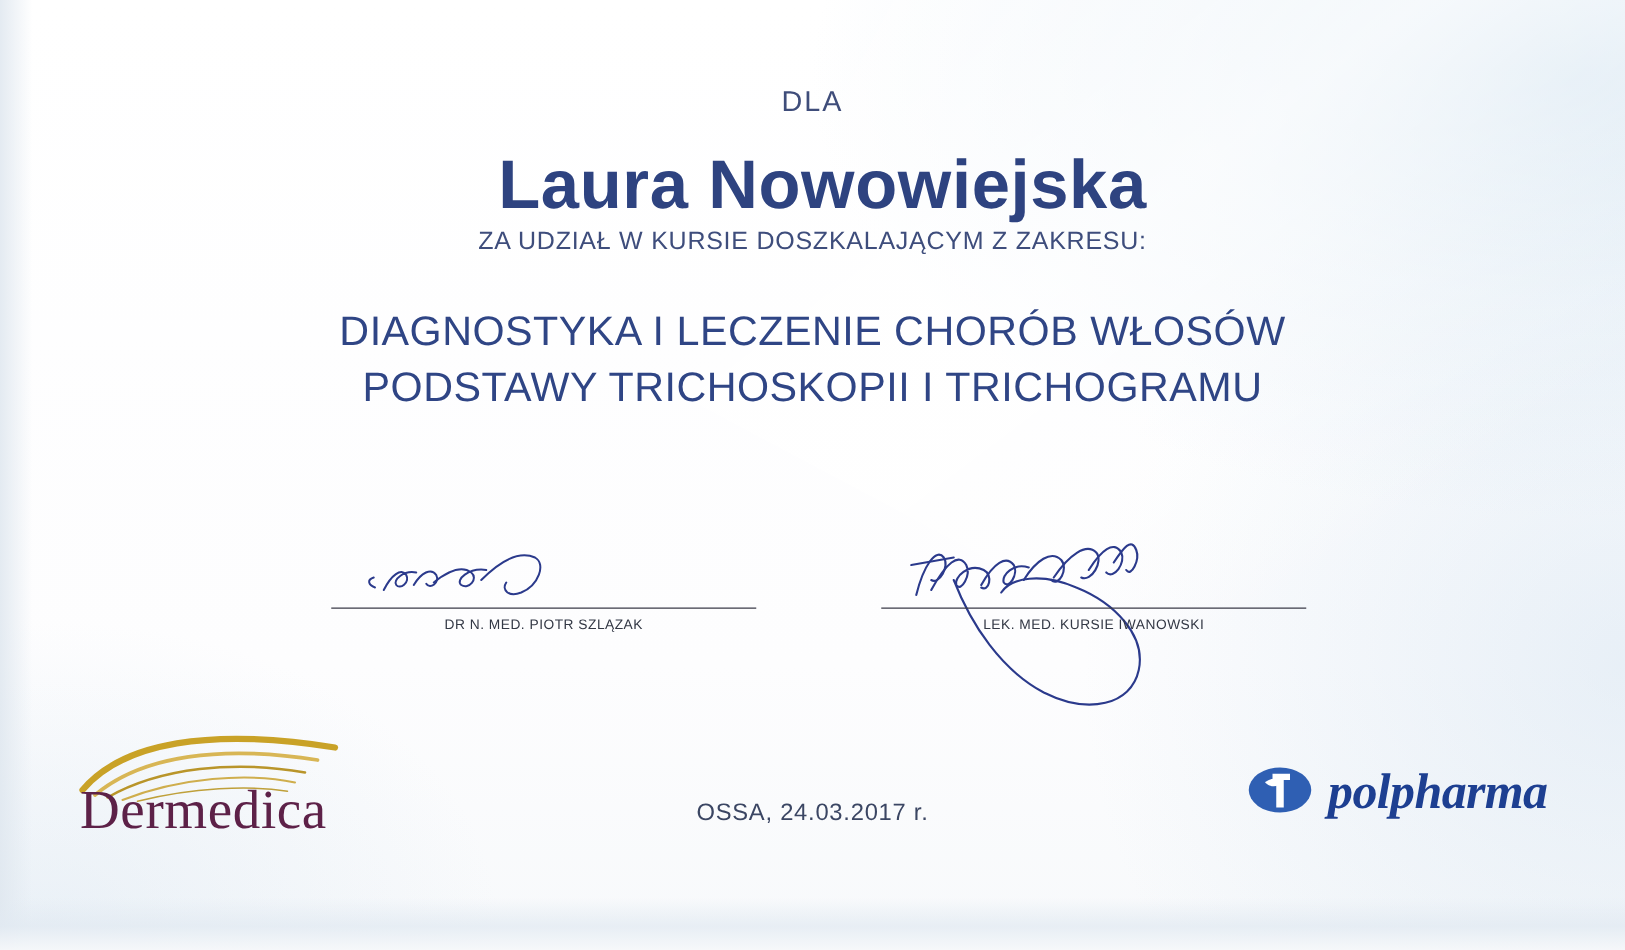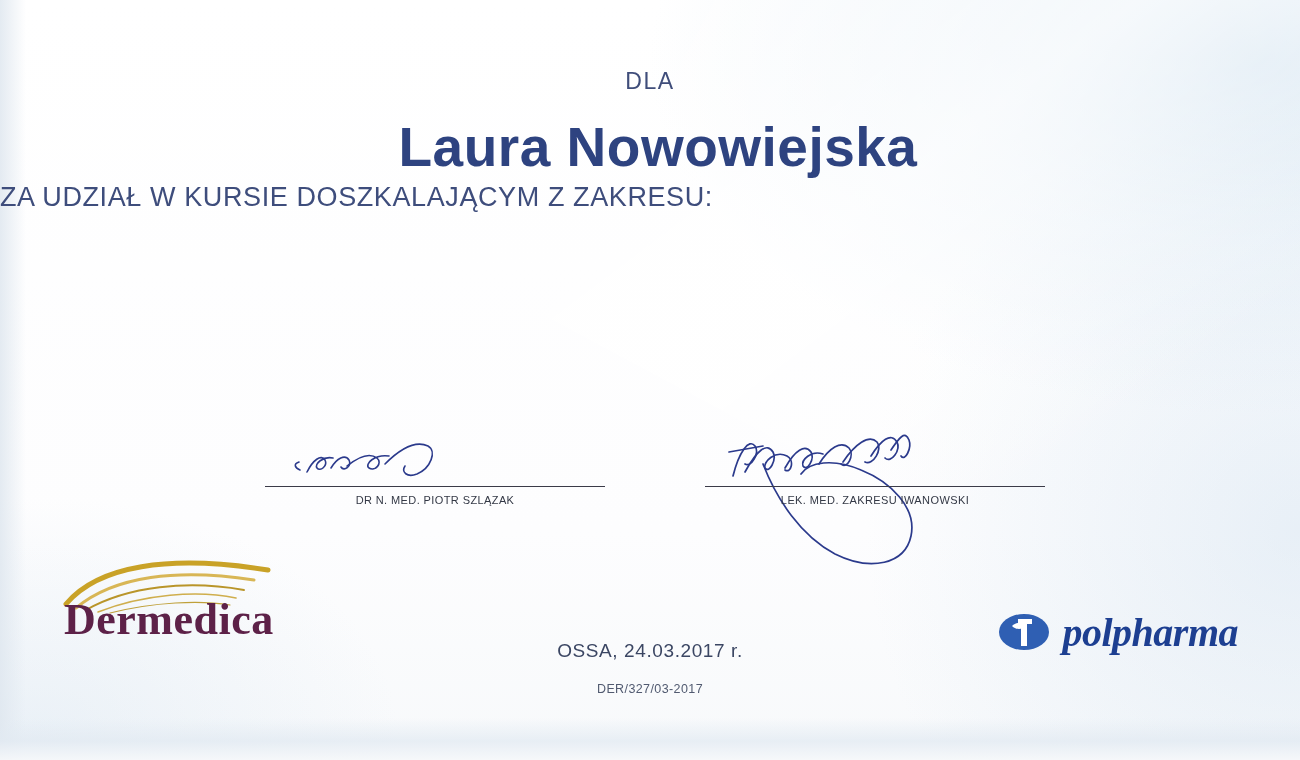--- a/index.html
+++ b/index.html
@@ -77,22 +77,22 @@
     font-weight: bold;
     letter-spacing: 0.5px;
     color: #2e4380;
     padding-left: 16px;
   }
 
   .subtitle {
     position: absolute;
     top: 182px;
     left: 0; right: 0;
-    text-align: left;
-    font-size: 27px;
+    text-align: center;
+    font-size: 20px;
     letter-spacing: 0.6px;
     color: #3e4d7c;
   }
 
   .course {
     position: absolute;
     top: 242px;
     left: 0; right: 0;
     text-align: center;
     color: #2f4585;
@@ -138,24 +138,23 @@
     width: 340px;
     height: 70px;
     pointer-events: none;
   }
   .sig-ink.tall { height: 170px; top: -14px; }
 
   
   .dermedica {
     position: absolute;
     left: 58px;
-    top: 560px;
+    top: 588px;
     width: 250px;
     height: 90px;
-    font-weight: bold;
   }
   .dermedica-word {
     position: absolute;
     left: 6px;
     top: 34px;
     font-family: "Liberation Serif", serif;
     font-size: 44px;
     color: #5d2148;
     letter-spacing: 0.5px;
   }
@@ -208,20 +207,24 @@
   <div class="scan-edge-bottom"></div>
 
   <div class="content">
 
     <div class="dla">DLA</div>
 
     <div class="recipient">Laura Nowowiejska</div>
 
     <div class="subtitle">ZA UDZIAŁ W KURSIE DOSZKALAJĄCYM Z ZAKRESU:</div>
 
+    <div class="course">
+      <div class="line">DIAGNOSTYKA I LECZENIE CHORÓB WŁOSÓW</div>
+      <div class="line">PODSTAWY TRICHOSKOPII I TRICHOGRAMU</div>
+    </div>
 
     <div class="sig sig-left">
       <svg class="sig-ink" viewBox="0 0 340 70">
         <g fill="none" stroke="#2b3a8c" stroke-width="1.6" stroke-linecap="round">
           <path d="M42 48 C48 36, 56 30, 60 36 C63 42, 55 48, 52 44 C49 40, 58 32, 68 34"></path>
           <path d="M66 44 C72 34, 80 30, 84 36 C87 42, 79 48, 76 43"></path>
           <path d="M82 42 C92 34, 104 28, 112 34 C118 39, 110 48, 104 44 C99 40, 110 30, 124 32"></path>
           <path d="M120 40 C134 26, 150 16, 163 22 C172 27, 166 44, 152 50 C142 54, 136 48, 140 42"></path>
           <path d="M35 46 C30 44, 28 40, 34 38"></path>
         </g>
@@ -238,21 +241,21 @@
           <path d="M40 56 C52 34, 62 26, 68 36 C72 44, 64 58, 60 52 C58 46, 70 34, 82 40 C90 44, 86 58, 80 54"></path>
           <path d="M80 52 C90 34, 100 28, 106 36 C110 43, 102 56, 98 50 C96 44, 106 34, 118 38"></path>
           <path d="M114 48 C124 32, 136 24, 144 32 C150 39, 142 54, 136 48"></path>
           <path d="M138 46 C150 28, 164 18, 172 26 C178 33, 168 50, 160 46"></path>
           <path d="M166 40 C176 24, 186 16, 192 26 C196 34, 186 48, 180 42"></path>
           <path d="M186 34 C194 22, 200 14, 204 24 C207 32, 200 46, 196 40"></path>
           <path d="M58 48 C72 84, 96 120, 130 138 C166 156, 200 148, 206 120 C212 92, 186 66, 156 54 C128 42, 104 46, 96 58"></path>
         </g>
       </svg>
       <div class="sig-rule"></div>
-      <div class="sig-name">LEK. MED. ZAKRESU IWANOWSKI</div>
+      <div class="sig-name">LEK. MED. KURSIE IWANOWSKI</div>
     </div>
 
     <div class="dermedica">
       <svg width="250" height="56" viewBox="0 0 250 56">
         <g fill="none" stroke-linecap="round">
           <path d="M8 44 C40 6, 110 -6, 210 10" stroke="#c9a227" stroke-width="5"></path>
           <path d="M18 48 C56 16, 120 8, 196 20" stroke="#d8b655" stroke-width="3"></path>
           <path d="M28 50 C70 26, 130 20, 186 30" stroke="#b9952a" stroke-width="2"></path>
           <path d="M40 52 C86 34, 140 30, 178 38" stroke="#cfae4d" stroke-width="1.6"></path>
           <path d="M52 53 C96 42, 142 40, 172 45" stroke="#bfa03a" stroke-width="1.2"></path>
@@ -265,16 +268,15 @@
       <svg width="52" height="52" viewBox="0 0 52 52">
         <ellipse cx="26" cy="26" rx="25" ry="18" fill="#2f5fb3"></ellipse>
         <path d="M20 13 L34 13 L34 18 L29 18 L29 40 L23 40 L23 18 L20 18 Z" fill="#ffffff"></path>
         <path d="M14 20 C18 16, 24 16, 28 20 C24 24, 18 24, 14 20 Z" fill="#ffffff"></path>
       </svg>
       <div class="polpharma-word">polpharma</div>
     </div>
 
     <div class="place-date">OSSA, 24.03.2017 r.</div>
 
-    <div class="doc-number">DER/327/03-2017</div>
 
   </div>
 </div>
 
 </body></html>

